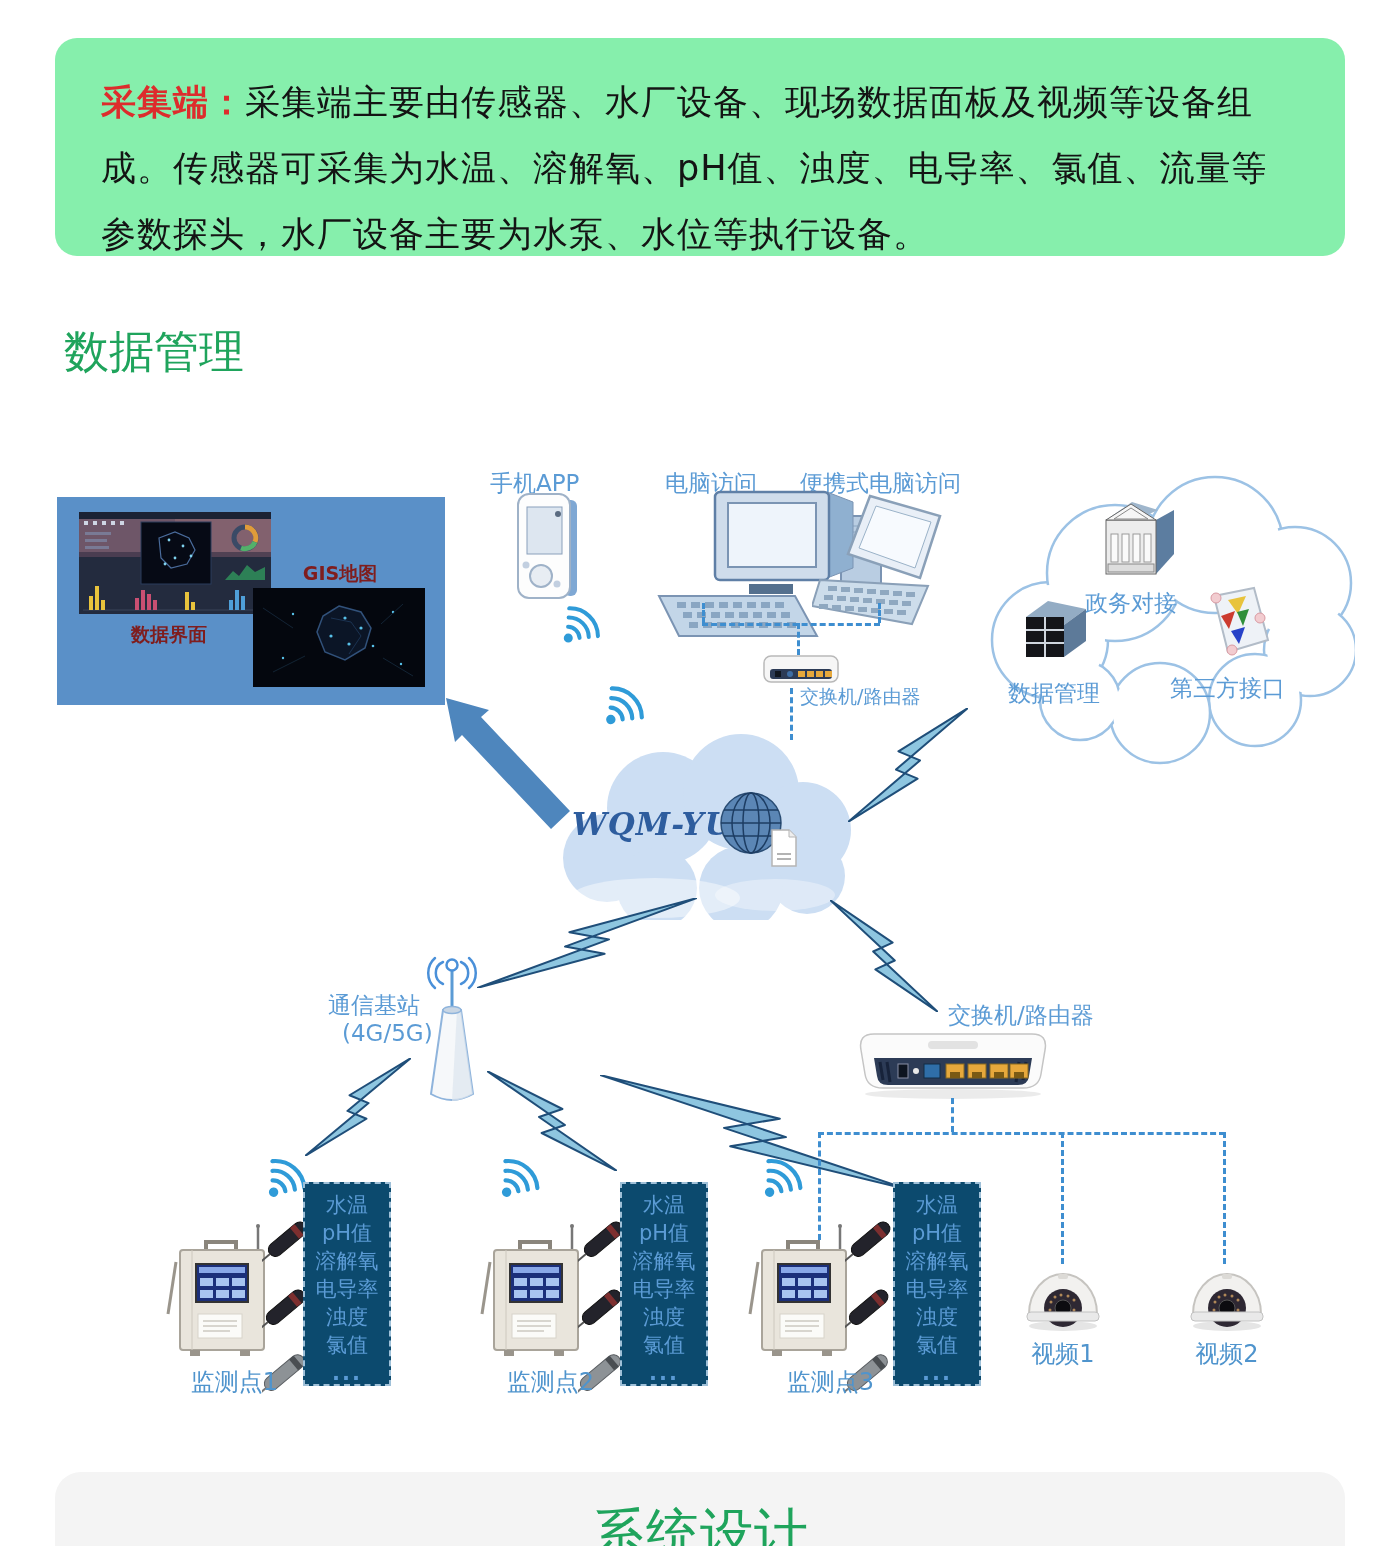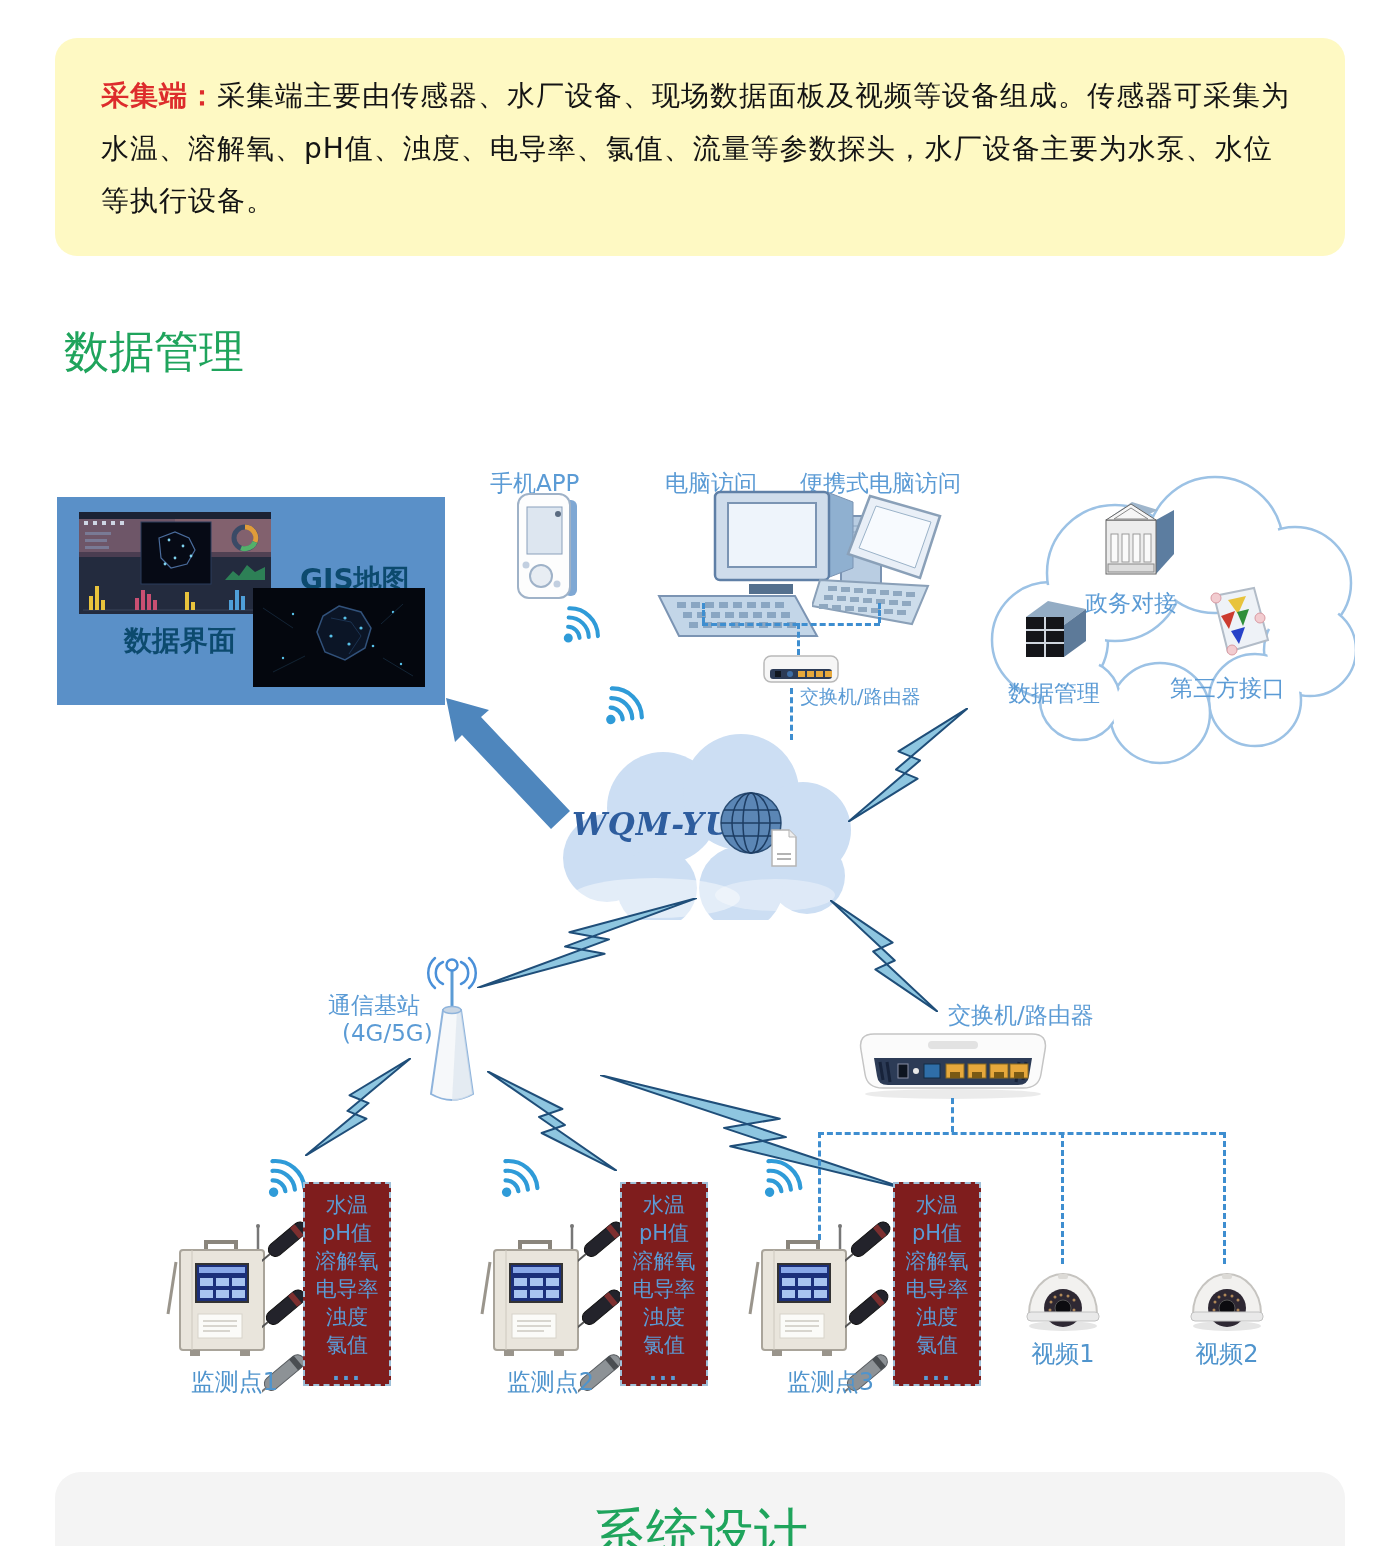--- a/index.html
+++ b/index.html
@@ -4,37 +4,37 @@
 <style>
   html,body{margin:0;padding:0}
   body{
     position:relative;width:1400px;height:1546px;overflow:hidden;background:#ffffff;
     font-family:"DejaVu Sans","Liberation Sans",sans-serif;color:#1c1c1c;
   }
   .abs{position:absolute}
   
   .banner{
     left:55px;top:38px;width:1290px;height:218px;box-sizing:border-box;
-    background:#fef9c3;border-radius:22px;padding:32px 46px;
-    font-size:28px;line-height:1.88;letter-spacing:1px;color:#141414;
+    background:#86efac;border-radius:22px;padding:32px 46px;
+    font-size:35px;line-height:1.88;letter-spacing:1px;color:#141414;
   }
   .banner .hl{color:#dd2c2c;font-weight:bold}
   
   .h-green{color:#1fa45c;font-weight:500;white-space:nowrap}
   .h-frame{left:64px;top:322px;font-size:45px}
   
   .diagram{left:0;top:430px;width:1400px;height:1045px}
   .lbl{position:absolute;color:#5b9bd5;font-size:23px;white-space:nowrap;text-align:left}
   .lbl.small{font-size:19px}
-  .white-lbl{position:absolute;color:#0c4a6e;font-size:28px;font-weight:bold;white-space:nowrap;text-align:center}
+  .white-lbl{position:absolute;color:#7f1d1d;font-size:19px;font-weight:bold;white-space:nowrap;text-align:center}
   .dashv{position:absolute;width:0;border-left:3px dashed #3e8ed0}
   .dashh{position:absolute;height:0;border-top:3px dashed #3e8ed0}
   .param-box{
     position:absolute;width:88px;height:204px;box-sizing:border-box;
-    border:2px dashed #9fc0d8;background:#7f1d1d;padding-top:7px;
+    border:2px dashed #9fc0d8;background:#0c4a6e;padding-top:7px;
   }
   .param-item{font-size:21px;line-height:28px;color:#5b9bd5;text-align:center;font-weight:500}
   .param-item:last-child{font-weight:bold;letter-spacing:2px}
   .station-lbl{position:absolute;color:#4f94cd;font-size:24px;font-weight:400;text-align:center;white-space:nowrap}
   .bolt polygon{fill:#8ec6e0;stroke:#1f4e79;stroke-width:2;stroke-linejoin:round;vector-effect:non-scaling-stroke}
   .fx{transform:scaleX(-1)}
   .panel{left:57px;top:67px;width:388px;height:208px;background:#5a90c8}
   .cloud-name{
     position:absolute;color:#2e5d9e;font-size:31px;font-weight:600;font-style:italic;
     font-family:"DejaVu Serif","Liberation Serif",serif;text-align:center;white-space:nowrap;letter-spacing:1px;

